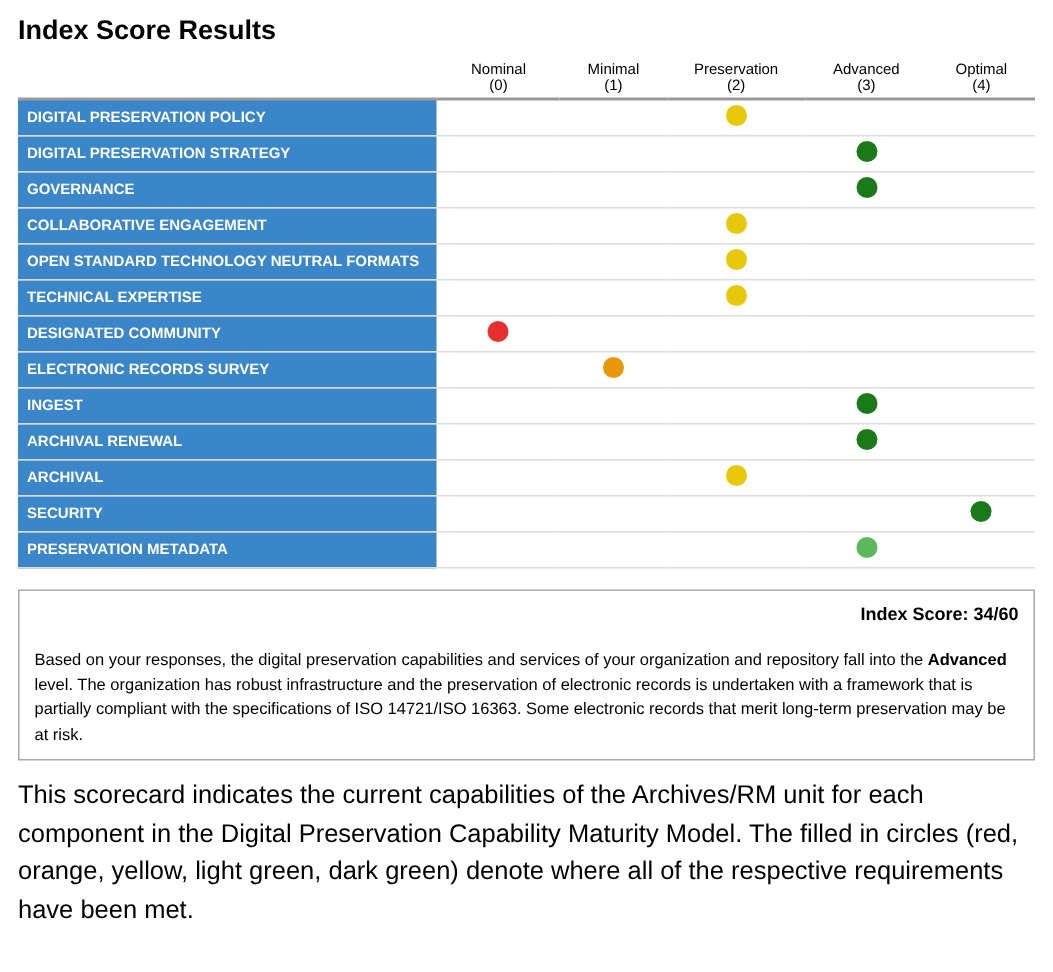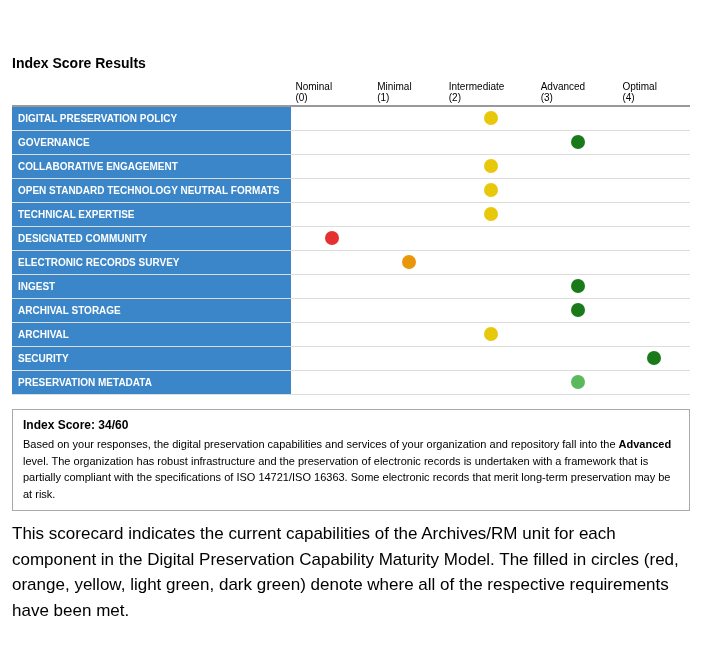--- a/index.html
+++ b/index.html
@@ -6,30 +6,29 @@
     body {
       font-family: Arial, sans-serif;
       font-size: 11px;
       background: #fff;
       color: #000;
       width: 702px;
       padding: 10px 12px;
     }
     .page-title {
       font-weight: bold;
-      font-size: 14px;
+      font-size: 18px;
       margin-bottom: 8px;
-      margin-top: 45px;
     }
     .score-table {
       width: 100%;
       border-collapse: collapse;
     }
     .score-table th {
-      text-align: left;
+      text-align: center;
       font-size: 10px;
       font-weight: normal;
       padding: 2px 4px;
       vertical-align: top;
       border-bottom: 1px solid #ccc;
     }
     .score-table th.label-header {
       text-align: left;
       width: 220px;
     }
@@ -65,21 +64,22 @@
 
     .index-score-box {
       margin-top: 14px;
       border: 1px solid #aaa;
       padding: 8px 10px;
       margin-bottom: 10px;
     }
     .index-score-label {
       font-weight: bold;
       font-size: 12px;
-      margin-bottom: 4px;
+      margin-bottom: 16px;
+      text-align: right;
     }
     .index-score-box p {
       font-size: 11px;
       line-height: 1.5;
     }
     .footer-note {
       font-size: 17px;
       line-height: 1.5;
       color: #000;
     }
@@ -101,40 +101,48 @@
   <thead>
     <tr class="header-row">
       <th class="label-header col-label"></th>
       <th class="col-nominal">
         <span>Nominal</span><br><span>(0)</span>
       </th>
       <th class="col-minimal">
         <span>Minimal</span><br><span>(1)</span>
       </th>
       <th class="col-intermediate">
-        <span>Intermediate</span><br><span>(2)</span>
+        <span>Preservation</span><br><span>(2)</span>
       </th>
       <th class="col-advanced">
         <span>Advanced</span><br><span>(3)</span>
       </th>
       <th class="col-optimal">
         <span>Optimal</span><br><span>(4)</span>
       </th>
     </tr>
   </thead>
   <tbody id="score-tbody">
   <tr>
         <td class="row-label">DIGITAL PRESERVATION POLICY</td>
         <td></td>
         <td></td>
         <td><span class="dot dot-yellow"></span></td>
         <td></td>
         <td></td>
       </tr>
       <tr>
+        <td class="row-label">DIGITAL PRESERVATION STRATEGY</td>
+        <td></td>
+        <td></td>
+        <td></td>
+        <td><span class="dot dot-darkgreen"></span></td>
+        <td></td>
+      </tr>
+      <tr>
         <td class="row-label">GOVERNANCE</td>
         <td></td>
         <td></td>
         <td></td>
         <td><span class="dot dot-darkgreen"></span></td>
         <td></td>
       </tr>
       <tr>
         <td class="row-label">COLLABORATIVE ENGAGEMENT</td>
         <td></td>
@@ -177,21 +185,21 @@
       </tr>
       <tr>
         <td class="row-label">INGEST</td>
         <td></td>
         <td></td>
         <td></td>
         <td><span class="dot dot-darkgreen"></span></td>
         <td></td>
       </tr>
       <tr>
-        <td class="row-label">ARCHIVAL STORAGE</td>
+        <td class="row-label">ARCHIVAL RENEWAL</td>
         <td></td>
         <td></td>
         <td></td>
         <td><span class="dot dot-darkgreen"></span></td>
         <td></td>
       </tr>
       <tr>
         <td class="row-label">ARCHIVAL</td>
         <td></td>
         <td></td>

